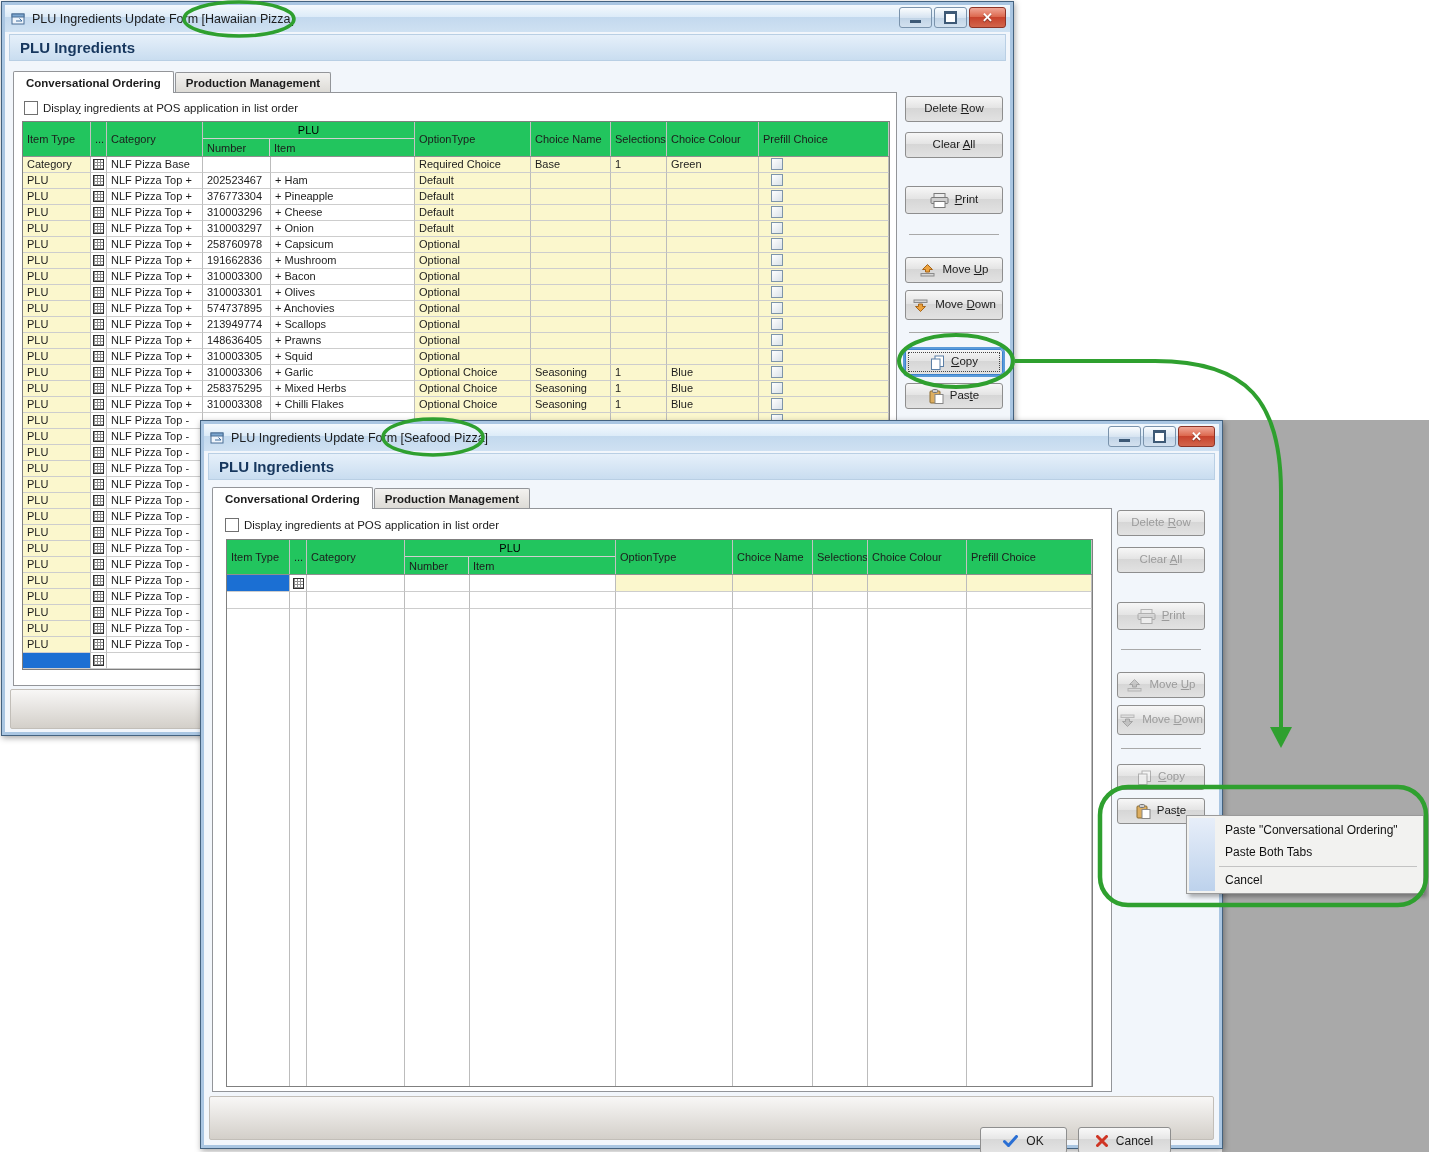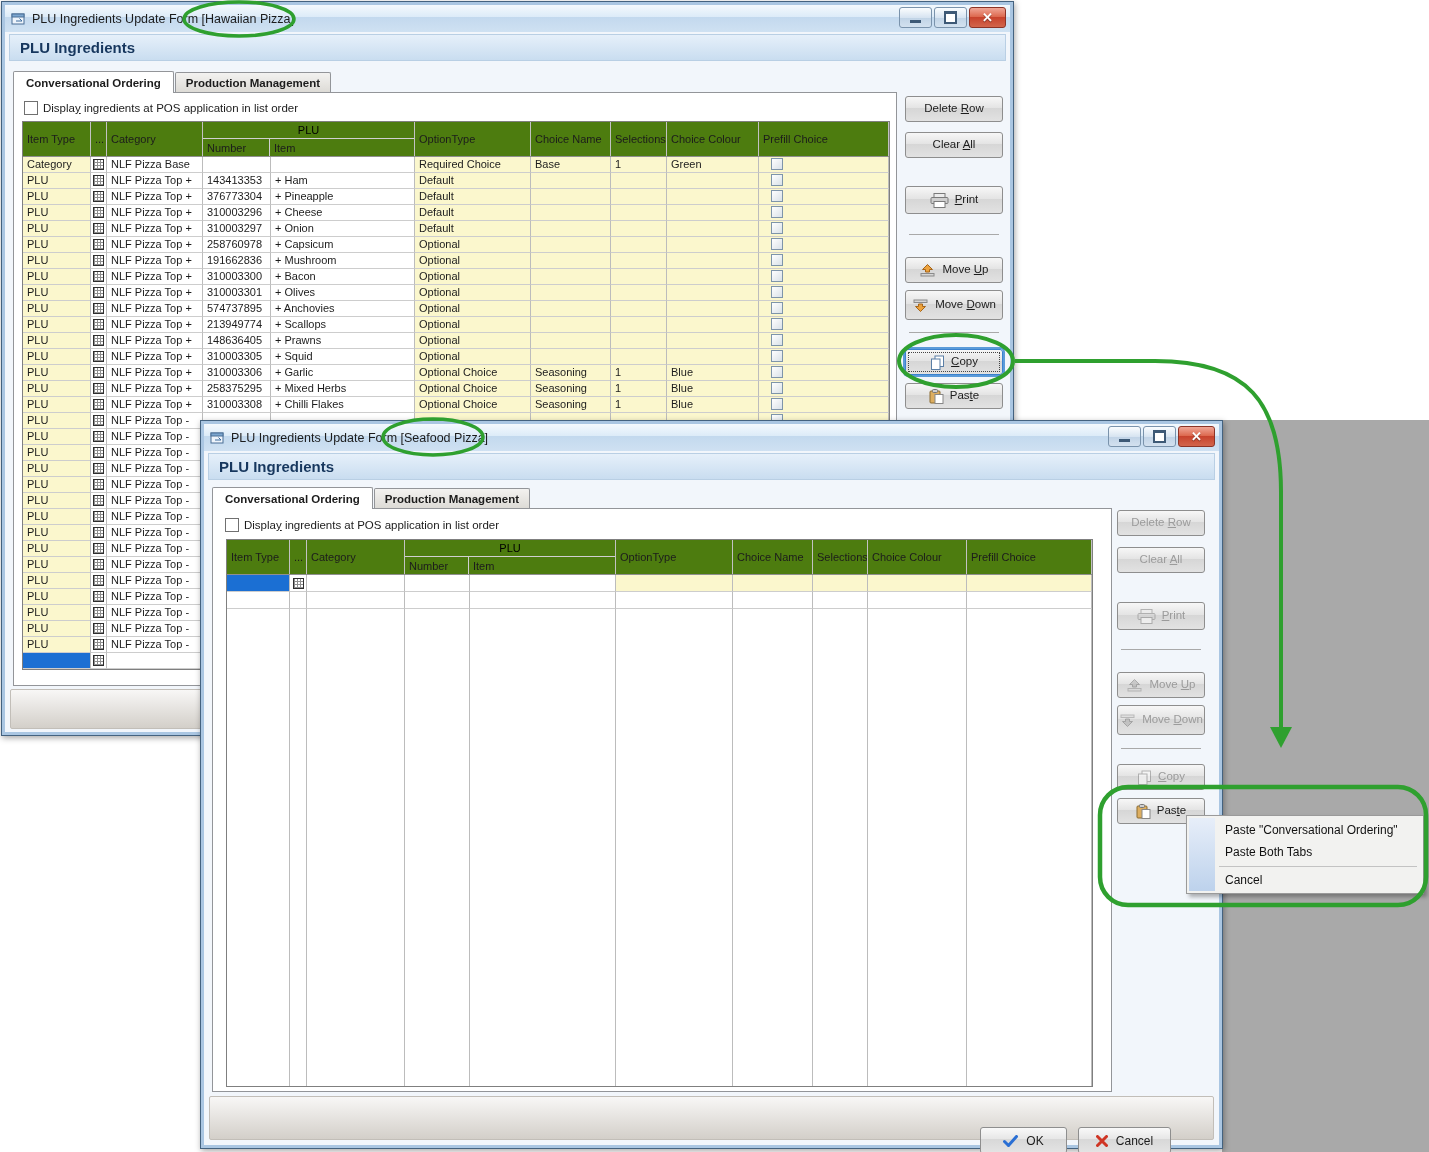--- a/index.html
+++ b/index.html
@@ -61,21 +61,21 @@
   }
   .panel{
     position:absolute;background:#ffffff;border:1px solid #939599;z-index:2;
   }
   .checkrow{position:absolute;display:flex;align-items:center;gap:5px;}
   .checkbox{width:12px;height:12px;border:1px solid #707070;background:#fff;flex:0 0 auto;}
   .checkrow label{font-size:11.5px;color:#1c1c1c;}
   .mn{text-decoration:underline;}
   
   .tbl{position:absolute;border:1px solid #7f7f7f;background:#fff;display:flex;flex-direction:column;box-sizing:border-box;}
-  .thead{display:flex;border-bottom:1px solid #8f8f8f;background:#4d7c0f;flex:0 0 auto;}
+  .thead{display:flex;border-bottom:1px solid #8f8f8f;background:#22c55e;flex:0 0 auto;}
   .th{font-size:11px;color:#1c1c1c;display:flex;align-items:center;padding-left:4px;box-sizing:border-box;border-right:1px solid #c2c2c2;height:34px;white-space:nowrap;overflow:hidden;}
   .th-group{display:flex;flex-direction:column;box-sizing:border-box;border-right:1px solid #c2c2c2;}
   .th-group-top{font-size:11px;text-align:center;height:16px;line-height:16px;border-bottom:1px solid #d0d0d0;}
   .th-group-bot{display:flex;flex:1;}
   .th-group-bot .th{height:auto;border-right:1px solid #d0d0d0;}
   .th-group-bot .th:last-child{border-right:none;}
   .trow{display:flex;flex:0 0 auto;}
   .td{
     font-size:11px;color:#1c1c1c;height:16px;line-height:15px;
     padding-left:4px;box-sizing:border-box;
@@ -218,21 +218,21 @@
             <div class="td y" style="width: 56px;">1</div>
             <div class="td y" style="width: 92px;">Green</div>
             <div class="td y" style="width: 130px;"><span class="cb"></span></div>
           </div>
           <div class="trow">
             <div class="td y" style="width: 68px;">PLU</div>
             <div class="td c-dots" style="width: 16px;">
               <span class="dots"></span>
             </div>
             <div class="td " style="width: 96px;">NLF Pizza Top +</div>
-            <div class="td " style="width: 68px;">143413353</div>
+            <div class="td " style="width: 68px;">202523467</div>
             <div class="td " style="width: 144px;">+ Ham</div>
             <div class="td y" style="width: 116px;">Default</div>
             <div class="td y" style="width: 80px;"></div>
             <div class="td y" style="width: 56px;"></div>
             <div class="td y" style="width: 92px;"></div>
             <div class="td y" style="width: 130px;"><span class="cb"></span></div>
           </div>
           <div class="trow">
             <div class="td y" style="width: 68px;">PLU</div>
             <div class="td c-dots" style="width: 16px;">

